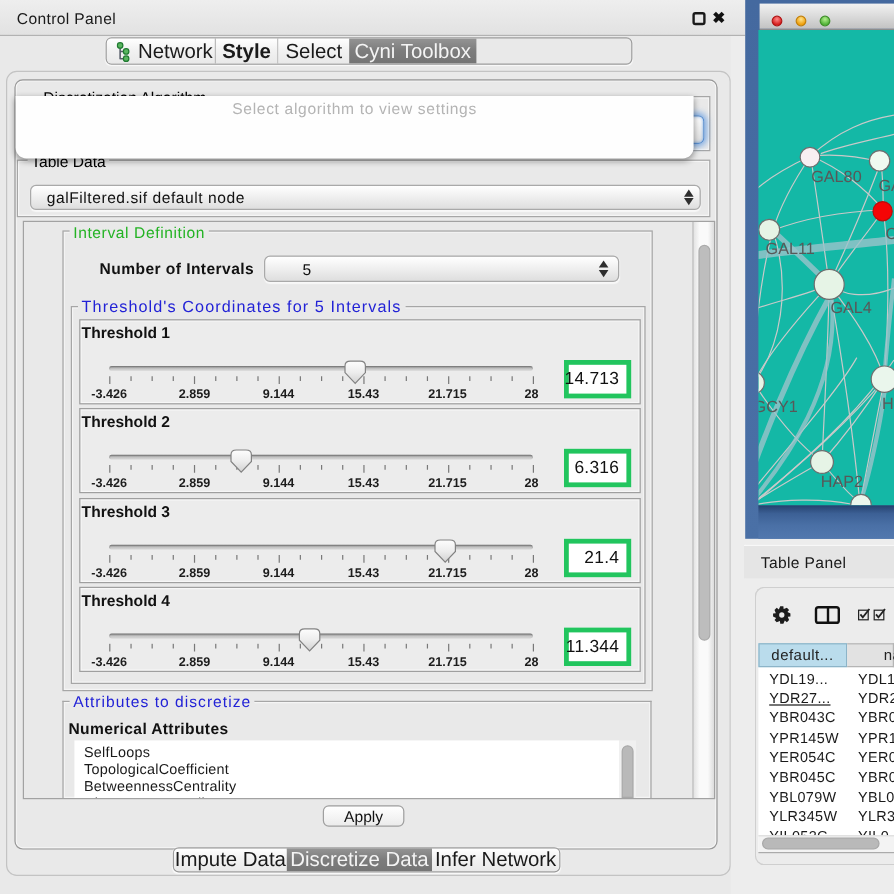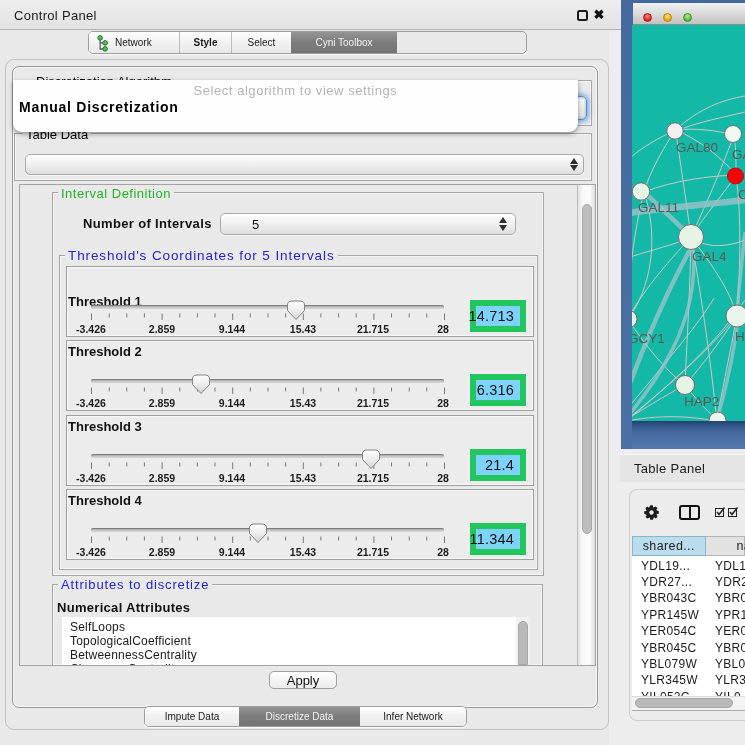--- a/index.html
+++ b/index.html
@@ -1,30 +1,30 @@
 <!DOCTYPE html>
 <html><head><meta charset="utf-8">
 <style>
 *{margin:0;padding:0;box-sizing:border-box;}
 html,body{width:745px;height:745px;overflow:hidden;}
 body{font-family:"Liberation Sans",sans-serif;background:#ededed;position:relative;will-change:transform;}
 .abs{position:absolute;}
-.seg{display:flex;align-items:center;justify-content:center;font-size:10px;color:#1a1a1a;background:linear-gradient(#ffffff,#f2f2f2 45%,#e9e9e9);}
+.seg{display:flex;align-items:center;justify-content:center;font-size:17px;color:#1a1a1a;background:linear-gradient(#ffffff,#f2f2f2 45%,#e9e9e9);}
 .seg.dark{background:linear-gradient(#949494,#7c7c7c 50%,#757575);color:#f4f4f4;}
 .groupbox{border:1px solid #a6a6a6;box-shadow:inset 0 0 0 1px rgba(255,255,255,0.55);}
 .glabel{position:absolute;font-size:13px;background:#e9e9e9;padding:0 3px;white-space:nowrap;}
 .combo{position:absolute;border:1px solid #a9a9a9;border-radius:5px;background:linear-gradient(#ffffff,#f2f2f2 40%,#dedede);box-shadow:0 1px 1px rgba(255,255,255,0.7);}
 .combo .ctext{position:absolute;left:15px;top:0;bottom:0;display:flex;align-items:center;font-size:13px;color:#111;}
 .arr{position:absolute;width:0;height:0;border-left:4.5px solid transparent;border-right:4.5px solid transparent;}
 .arrup{border-bottom:6px solid #2e2e2e;}
 .arrdn{border-top:6px solid #2e2e2e;}
 .tpanel{position:absolute;border:1px solid #9f9f9f;box-shadow:inset 0 0 0 1px rgba(255,255,255,0.6);background:#ebebeb;}
 .tlabel{position:absolute;font-size:13px;font-weight:bold;color:#111;}
 .track{position:absolute;height:4px;border-radius:2.5px;background:linear-gradient(#9a9a9a,#c9c9c9 60%,#d6d6d6);box-shadow:inset 0 1px 1px rgba(0,0,0,0.25);}
-.vbox{position:absolute;width:56px;height:32px;background:#7dd3fc;border:6px solid #22c55e;font-size:14.5px;letter-spacing:0.2px;color:#111;display:flex;align-items:center;justify-content:flex-end;padding-right:6px;}
+.vbox{position:absolute;width:56px;height:32px;background:#ffffff;border:4px solid #22c55e;font-size:14.5px;letter-spacing:0.2px;color:#111;display:flex;align-items:center;justify-content:flex-end;padding-right:6px;}
 .ticklab{position:absolute;font-size:10.5px;font-weight:bold;color:#1c1c1c;transform:translateX(-50%);white-space:nowrap;}
 .row{position:absolute;font-size:12px;color:#1a1a1a;letter-spacing:0.3px;white-space:nowrap;}
 </style></head><body>
 
 <div class="abs" style="left:0;top:0;width:621px;height:745px;background:#e9e9e9;"></div>
 <div class="abs" style="left:0;top:0;width:621px;height:30px;background:linear-gradient(#eeeeee,#e2e2e2);border-bottom:1px solid #b2b2b2;"></div>
 <div class="abs" style="left:14px;top:8px;font-size:13px;letter-spacing:0.3px;color:#1a1a1a;">Control Panel</div>
 <div class="abs" style="left:577px;top:10px;width:10.5px;height:10.5px;border:2px solid #1a1a1a;border-radius:2.5px;background:transparent;"></div>
 <div class="abs" style="left:593.5px;top:6.5px;font-size:13px;font-weight:bold;color:#111;">✖</div>
 <div class="abs" style="left:88px;top:31px;width:439px;height:23px;border:1px solid #9d9d9d;border-radius:5px;overflow:hidden;display:flex;box-shadow:0 1px 1px rgba(255,255,255,0.8);">
@@ -40,26 +40,26 @@
     <circle cx="8.1" cy="14.9" r="2.3" fill="#59b55f" stroke="#1f7a30" stroke-width="1"></circle>
   </svg>
 <div class="abs" style="left:5px;top:59px;width:604px;height:671px;background:#e9e9e9;border:1px solid #c3c3c3;border-radius:9px;"></div>
 <div class="abs" style="left:12px;top:66px;width:586px;height:642px;background:#e9e9e9;border:1px solid #989898;border-radius:7px;box-shadow:inset 0 0 0 1px rgba(255,255,255,0.6);"></div>
 <div class="abs groupbox" style="left:28px;top:80px;width:564px;height:46px;"></div>
 <div class="glabel" style="left:33px;top:74px;">Discretization Algorithm</div>
 <div class="combo" style="left:450px;top:96px;width:137px;height:24px;box-shadow:0 0 5px 2px rgba(86,148,226,0.75),inset 0 0 2px 1px rgba(86,148,226,0.4);border-color:#5a8fd0;"></div>
 <div class="abs groupbox" style="left:14px;top:133px;width:578px;height:48px;"></div>
 <div class="glabel" style="left:23px;top:127px;">Table Data</div>
 <div class="combo" style="left:25px;top:154px;width:559px;height:21px;">
+<div class="ctext" style="left:13px;letter-spacing:0.45px;">galFiltered.sif default node</div>
 <div class="arr arrup" style="right:5px;top:3px;"></div>
     <div class="arr arrdn" style="right:5px;bottom:3px;"></div>
 </div>
 <div class="abs" style="left:13px;top:80px;width:565px;height:52px;background:#fefefe;border-radius:0 0 9px 9px;box-shadow:0 2px 5px rgba(0,0,0,0.4);z-index:30;">
 <div style="height:17px;text-align:center;font-size:13px;letter-spacing:0.55px;color:#b4b4b4;padding-top:3px;">Select algorithm to view settings</div>
-<div style="font-size:14px;font-weight:bold;letter-spacing:0.75px;color:#000;padding-left:6px;margin-top:2px;">Manual Discretization</div>
 </div>
 <div class="abs" style="left:19px;top:184px;width:577px;height:482px;border:1px solid #a2a2a2;background:#e9e9e9;"></div>
 <div class="abs" style="left:577px;top:185px;width:18px;height:480px;background:linear-gradient(to right,#e3e3e3,#fafafa 30%,#fafafa 70%,#dcdcdc);border-left:1px solid #bababa;"></div>
 <div class="abs" style="left:581.5px;top:204px;width:10px;height:330px;background:#bdbdbd;border:1px solid #ababab;border-radius:6px;"></div>
 <div class="abs groupbox" style="left:52px;top:192px;width:492px;height:384px;"></div>
 <div class="glabel" style="left:58px;top:186px;color:#24b324;letter-spacing:0.5px;">Interval Definition</div>
 <div class="abs" style="left:83px;top:216px;font-size:13px;font-weight:bold;letter-spacing:0.35px;color:#111;">Number of Intervals</div>
 <div class="combo" style="left:220px;top:213px;width:296px;height:22px;">
 <div class="ctext" style="left:31px;">5</div>
 <div class="arr arrup" style="right:8px;top:3px;"></div>
@@ -70,21 +70,21 @@
 <svg width="0" height="0" style="position:absolute;">
     <defs>
       <linearGradient id="thg" x1="0" y1="0" x2="0" y2="1">
         <stop offset="0" stop-color="#fdfdfd"></stop>
         <stop offset="0.5" stop-color="#ededed"></stop>
         <stop offset="1" stop-color="#d2d2d2"></stop>
       </linearGradient>
     </defs>
   </svg>
 <div class="tpanel" style="left:66px;top:266px;width:468px;height:71px;background:#ececec;"></div>
-<div class="tlabel" style="left:68px;top:269.5px;margin-top:24px;">Threshold 1</div>
+<div class="tlabel" style="left:68px;top:269.5px;">Threshold 1</div>
 <div class="track" style="left:91px;top:305px;width:353px;"></div>
 <svg class="abs" width="370" height="8" style="left:84px;top:313px;">
     <line x1="7.5" y1="0.5" x2="7.5" y2="7" stroke="#787878" stroke-width="1"></line>
     <line x1="25.2" y1="0.5" x2="25.2" y2="4.5" stroke="#787878" stroke-width="1"></line>
     <line x1="42.8" y1="0.5" x2="42.8" y2="4.5" stroke="#787878" stroke-width="1"></line>
     <line x1="60.4" y1="0.5" x2="60.4" y2="4.5" stroke="#787878" stroke-width="1"></line>
     <line x1="78.1" y1="0.5" x2="78.1" y2="7" stroke="#787878" stroke-width="1"></line>
     <line x1="95.8" y1="0.5" x2="95.8" y2="4.5" stroke="#787878" stroke-width="1"></line>
     <line x1="113.4" y1="0.5" x2="113.4" y2="4.5" stroke="#787878" stroke-width="1"></line>
     <line x1="131.0" y1="0.5" x2="131.0" y2="4.5" stroke="#787878" stroke-width="1"></line>
@@ -308,25 +308,25 @@
 <div class="abs" style="left:688.5px;top:505px;width:2.5px;height:15px;background:#111;"></div>
 <div class="abs" style="left:715px;top:508px;width:9px;height:9px;border:1.5px solid #222;"></div>
 <svg class="abs" width="11" height="11" style="left:715px;top:506px;">
     <path d="M2 6 L4 8.5 L9.5 1.5" fill="none" stroke="#222" stroke-width="1.5"></path>
   </svg>
 <div class="abs" style="left:728px;top:508px;width:9px;height:9px;border:1.5px solid #222;"></div>
 <svg class="abs" width="11" height="11" style="left:728px;top:506px;">
     <path d="M2 6 L4 8.5 L9.5 1.5" fill="none" stroke="#222" stroke-width="1.5"></path>
   </svg>
 <div class="abs" style="left:632px;top:536px;width:113px;height:174px;background:#fff;"></div>
-<div class="abs" style="left:632px;top:536px;width:73.5px;height:20px;background:#badcec;border:1px solid #8cb4c8;display:flex;align-items:center;justify-content:center;font-size:12.5px;letter-spacing:0.4px;color:#222;">shared...</div>
+<div class="abs" style="left:632px;top:536px;width:73.5px;height:20px;background:#badcec;border:1px solid #8cb4c8;display:flex;align-items:center;justify-content:center;font-size:12.5px;letter-spacing:0.4px;color:#222;">default...</div>
 <div class="abs" style="left:705.5px;top:536px;width:39.5px;height:20px;background:#e2e2e2;border:1px solid #b5b5b5;border-left:none;display:flex;align-items:center;font-size:12.5px;letter-spacing:0.4px;color:#222;padding-left:31px;">na</div>
 <div class="row" style="left:641px;top:558.5px;">YDL19...</div>
 <div class="row" style="left:715px;top:558.5px;">YDL1</div>
-<div class="row" style="left:641px;top:574.9px;">YDR27...</div>
+<div class="row" style="left:641px;top:574.9px;text-decoration:underline;">YDR27...</div>
 <div class="row" style="left:715px;top:574.9px;">YDR2</div>
 <div class="row" style="left:641px;top:591.3px;">YBR043C</div>
 <div class="row" style="left:715px;top:591.3px;">YBR0</div>
 <div class="row" style="left:641px;top:607.7px;">YPR145W</div>
 <div class="row" style="left:715px;top:607.7px;">YPR1</div>
 <div class="row" style="left:641px;top:624.1px;">YER054C</div>
 <div class="row" style="left:715px;top:624.1px;">YER0</div>
 <div class="row" style="left:641px;top:640.5px;">YBR045C</div>
 <div class="row" style="left:715px;top:640.5px;">YBR0</div>
 <div class="row" style="left:641px;top:656.9px;">YBL079W</div>

